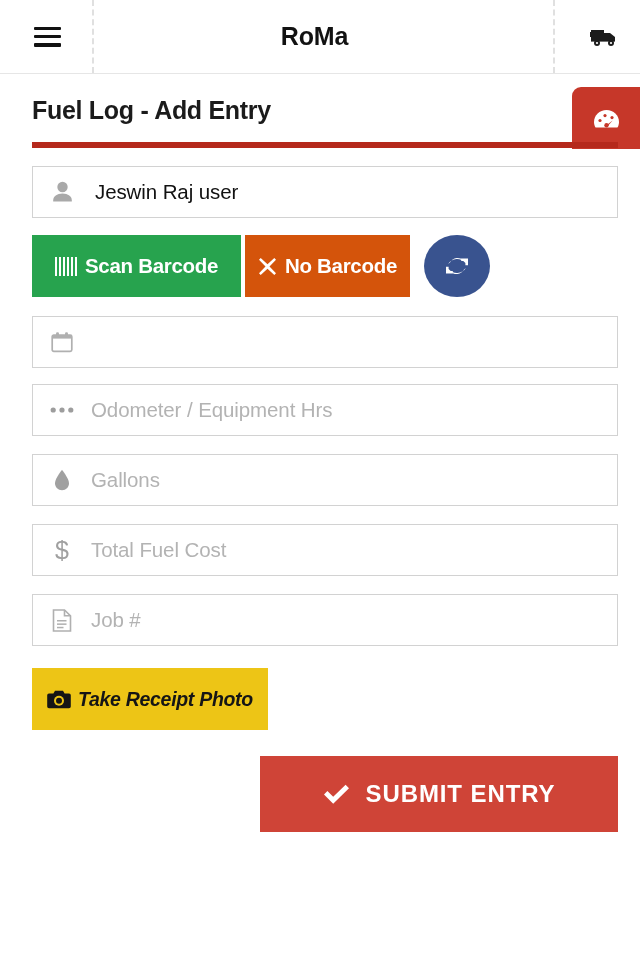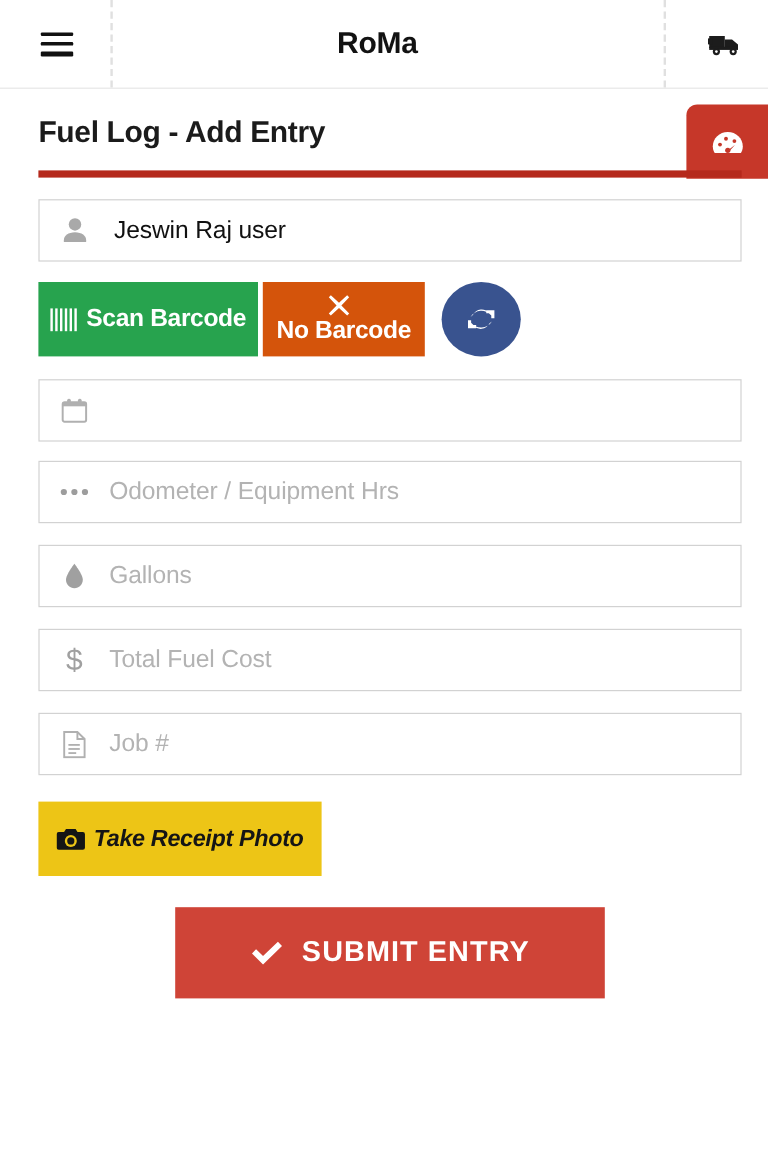--- a/index.html
+++ b/index.html
@@ -156,38 +156,37 @@
   }
   .btn {
     border: none;
     cursor: pointer;
     display: inline-flex;
     align-items: center;
     justify-content: center;
     font-family: "Liberation Sans", sans-serif;
   }
   .btn-scan {
-    width: 183px;
+    width: 209px;
     height: 62px;
     background: #27a34e;
     color: #fff;
     font-size: 20.5px;
     font-weight: bold;
     letter-spacing: -0.3px;
   }
   .btn-nobarcode {
-    width: 135px;
+    width: 165px;
     height: 62px;
     background: #d4540b;
     color: #fff;
     font-size: 20.5px;
     font-weight: bold;
     letter-spacing: -0.3px;
     margin-left: 4px;
-    flex-direction: column;
   }
   .btn-refresh {
     width: 66px;
     height: 62px;
     border-radius: 50%;
     background: #39538f;
     color: #fff;
     margin-left: 14px;
   }
   .btn .bicon { display: inline-flex; align-items: center; margin-right: 8px; }
@@ -222,21 +221,21 @@
     letter-spacing: -0.3px;
     padding: 0 14px;
   }
   .btn-photo.take { width: 236px; font-style: italic; }
   .btn-photo.gallery { width: 242px; margin-left: 4px; }
   .btn-photo .bicon { margin-right: 7px; }
 
   
   .submit-wrap {
     display: flex;
-    justify-content: center;
+    justify-content: flex-end;
     margin-top: 26px;
   }
   .btn-submit {
     width: 358px;
     height: 76px;
     background: #cf4437;
     color: #fff;
     font-size: 24px;
     font-weight: bold;
     letter-spacing: 0.9px;

